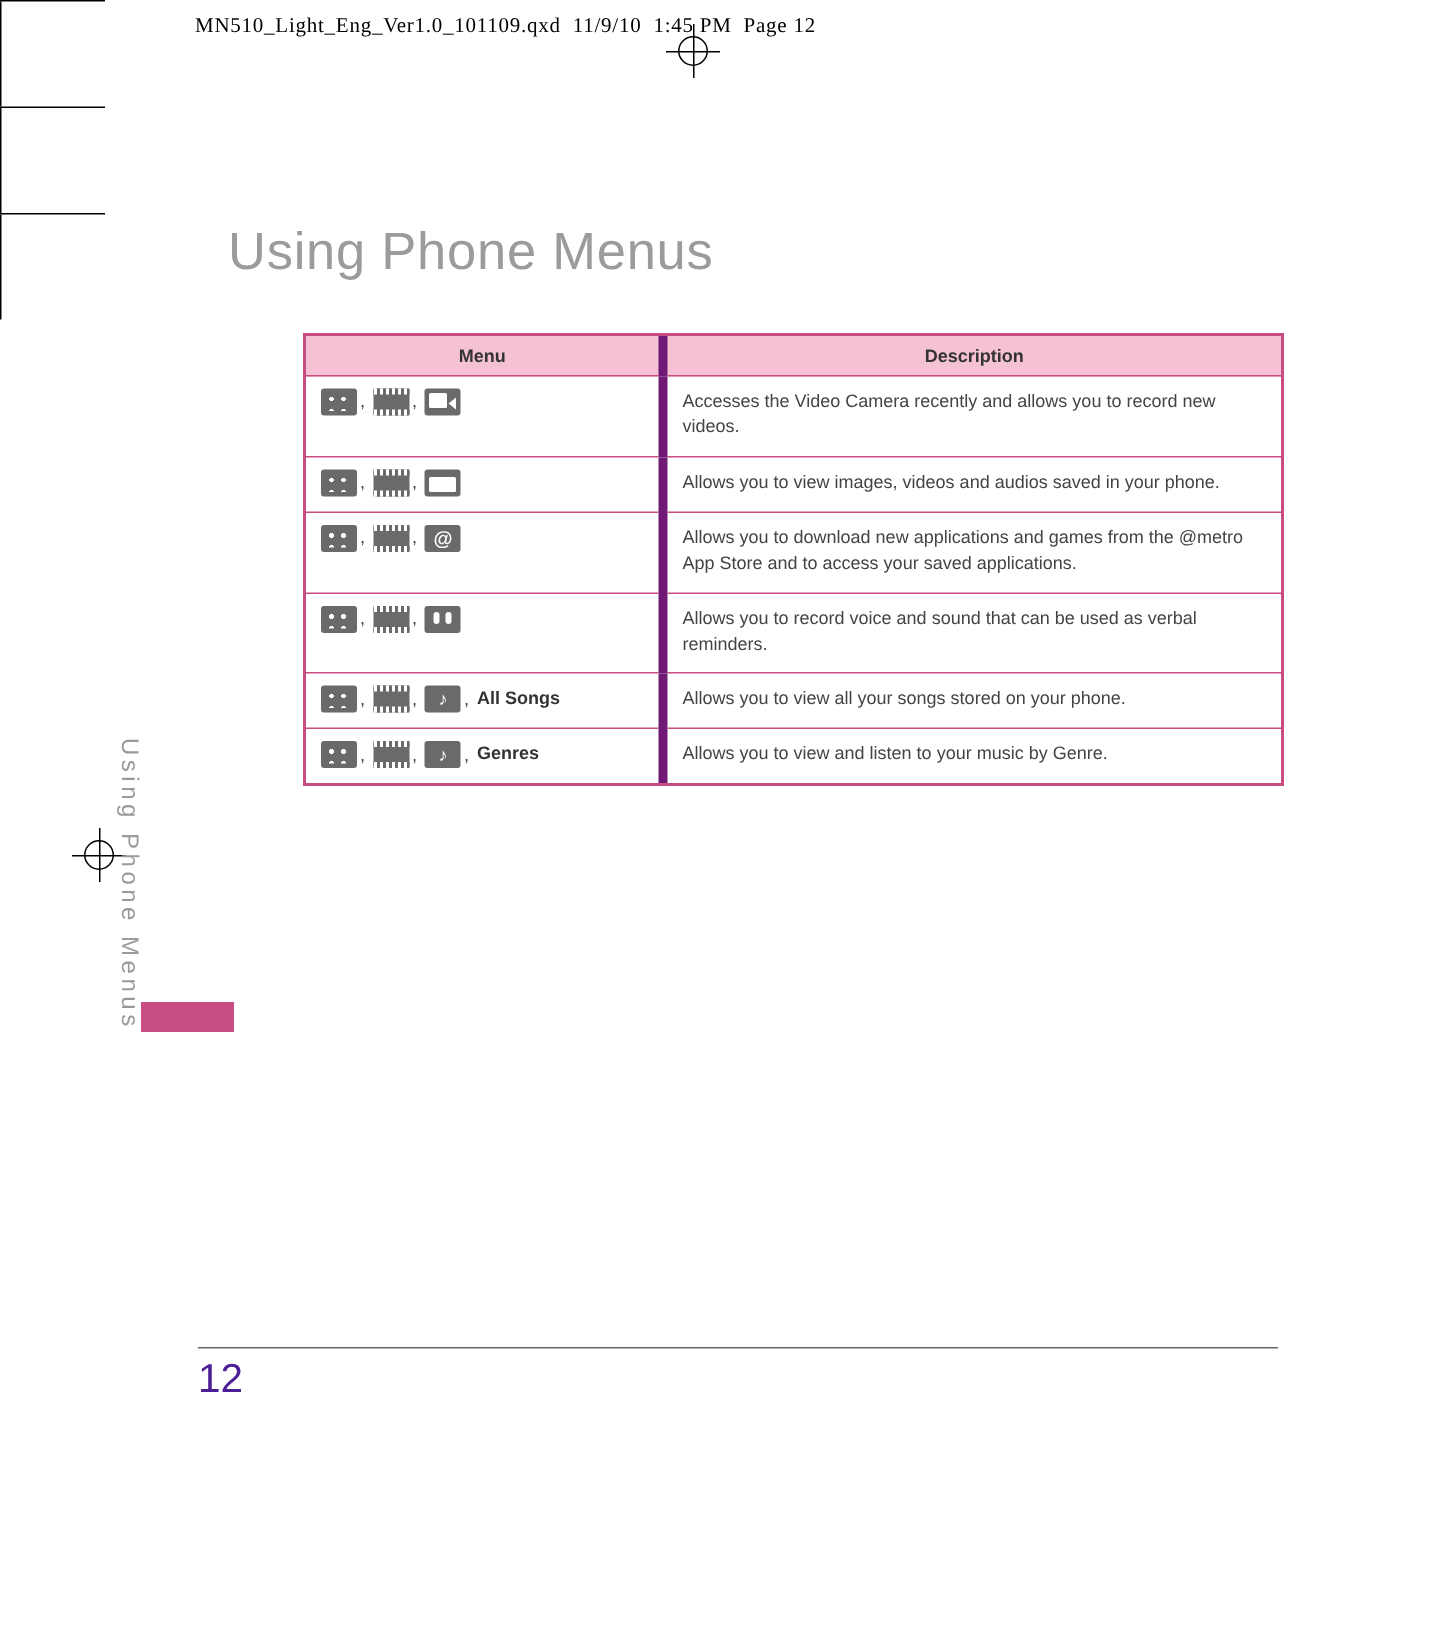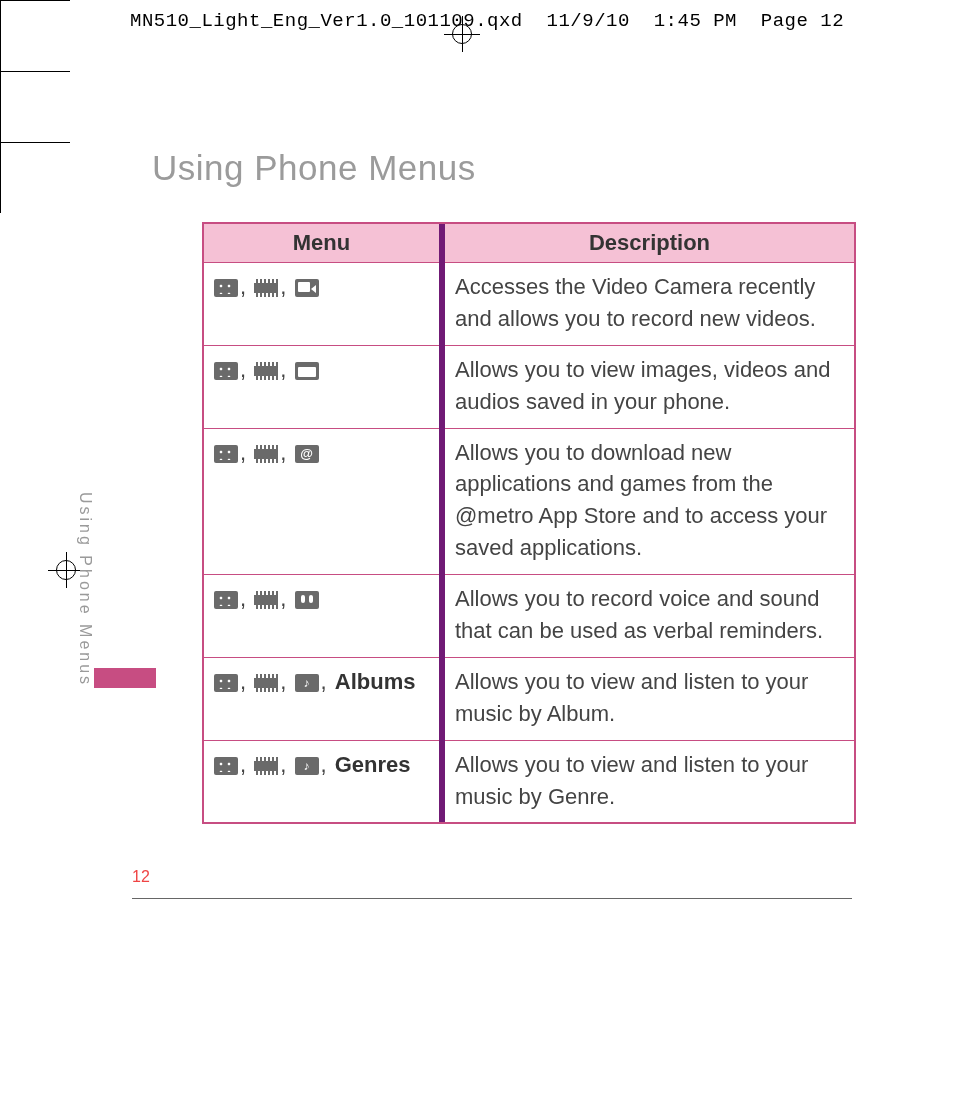--- a/index.html
+++ b/index.html
@@ -11,22 +11,22 @@
     width: 954px;
     height: 1099px;
     position: relative;
     overflow: hidden;
   }
   .print-header {
     position: absolute;
     top: 10px;
     left: 130px;
     right: 30px;
-    font-family: Liberation Mono, monospace;
-    font-size: 19px;
+    font-family: Liberation Serif, serif;
+    font-size: 14px;
     letter-spacing: 0.5px;
     color: #000;
     white-space: pre;
   }
   .crop-tl-h { top: 90px; left: 20px; width: 70px; height: 0; border-top: 1px solid #000; }
   .crop-tl-v { top: 10px; left: 105px; width: 0; height: 70px; border-left: 1px solid #000; }
   .crop-tr-h { top: 90px; right: 20px; width: 70px; height: 0; border-top: 1px solid #000; }
   .crop-tr-v { top: 10px; right: 105px; width: 0; height: 70px; border-left: 1px solid #000; }
   .crop-bl-h { bottom: 30px; left: 20px; width: 70px; height: 0; border-top: 1px solid #000; }
   .crop-bl-v { bottom: -40px; left: 105px; width: 0; height: 70px; border-left: 1px solid #000; }
@@ -64,21 +64,21 @@
   }
   .table-wrap {
     position: absolute;
     left: 96px; top: 130px;
     width: 650px;
     border: 2px solid #c74d82;
   }
   table {
     border-collapse: collapse;
     width: 100%;
-    font-size: 22px;
+    font-size: 12px;
   }
   th {
     background: #f5c1d5;
     color: #333;
     font-weight: 700;
     padding: 6px 8px;
     border-bottom: 1px solid #c74d82;
     text-align: center;
   }
   th + th, td + td {
@@ -170,23 +170,23 @@
   }
   .page-hr {
     position: absolute;
     left: 26px; top: 798px;
     width: 720px;
     border: none;
     border-top: 1px solid #666;
   }
   .page-num {
     position: absolute;
-    left: 26px; top: 776px;
-    font-size: 16px;
-    color: #ef4444;
+    left: 26px; top: 812px;
+    font-size: 27px;
+    color: #4c1d95;
   }
 </style>
 </head>
 <body>
 
 <div class="crop-tl-h"></div>
 <div class="crop-tl-v"></div>
 <div class="crop-tr-h"></div>
 <div class="crop-tr-v"></div>
 <div class="crop-bl-h"></div>
@@ -232,22 +232,22 @@
           </tr>
           <tr>
             <td class="menu-col"><span class="icon icon-grid"></span><span class="comma">,</span> <span class="icon icon-film"></span><span class="comma">,</span> <span class="icon icon-at"></span></td>
             <td>Allows you to download new applications and games from the @metro App Store and to access your saved applications.</td>
           </tr>
           <tr>
             <td class="menu-col"><span class="icon icon-grid"></span><span class="comma">,</span> <span class="icon icon-film"></span><span class="comma">,</span> <span class="icon icon-voice"></span></td>
             <td>Allows you to record voice and sound that can be used as verbal reminders.</td>
           </tr>
           <tr>
-            <td class="menu-col"><span class="icon icon-grid"></span><span class="comma">,</span> <span class="icon icon-film"></span><span class="comma">,</span> <span class="icon icon-note"></span><span class="comma">,</span> <span class="entry-label">Albums</span></td>
-            <td>Allows you to view and listen to your music by Album.</td>
+            <td class="menu-col"><span class="icon icon-grid"></span><span class="comma">,</span> <span class="icon icon-film"></span><span class="comma">,</span> <span class="icon icon-note"></span><span class="comma">,</span> <span class="entry-label">All Songs</span></td>
+            <td>Allows you to view all your songs stored on your phone.</td>
           </tr>
           <tr>
             <td class="menu-col"><span class="icon icon-grid"></span><span class="comma">,</span> <span class="icon icon-film"></span><span class="comma">,</span> <span class="icon icon-note"></span><span class="comma">,</span> <span class="entry-label">Genres</span></td>
             <td>Allows you to view and listen to your music by Genre.</td>
           </tr>
         </tbody>
     </table>
   </div>
 
   <hr class="page-hr">

